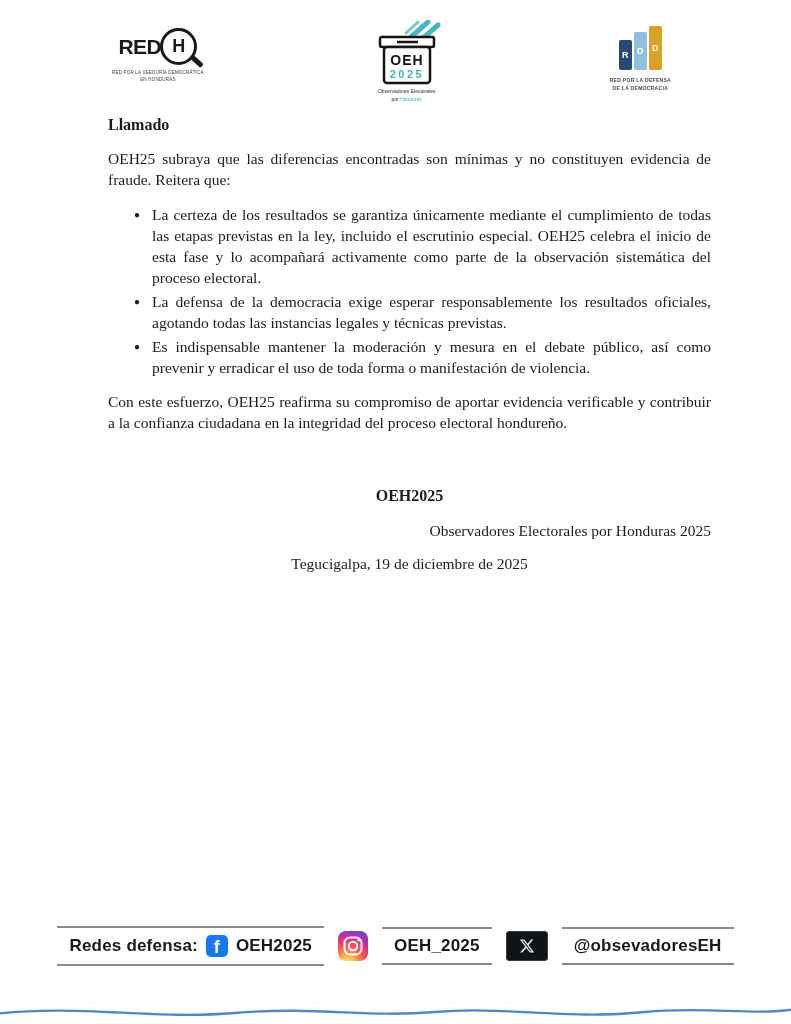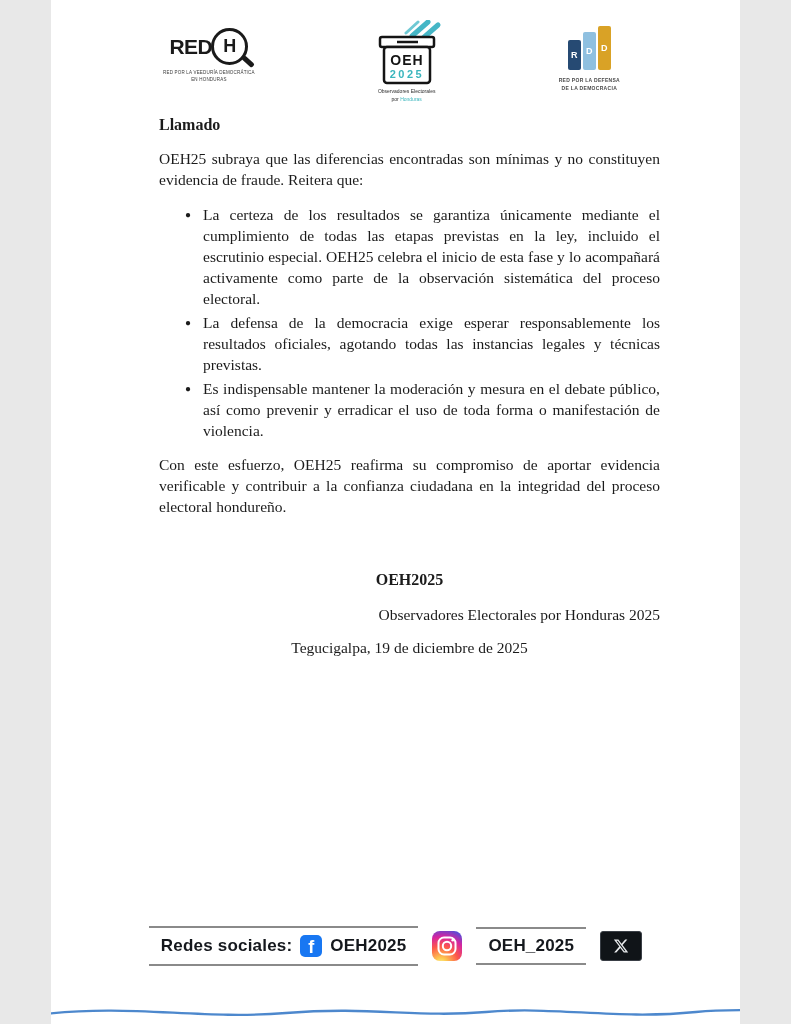--- a/index.html
+++ b/index.html
@@ -1,18 +1,18 @@
 <!DOCTYPE html>
 <html><head>
 <meta charset="utf-8">
 <style>
   html,body{margin:0;padding:0;background:#e8e8e8;}
   .page{
     position:relative;
-    width:689px;height:1024px;
+    width:791px;height:1024px;
     background:#ffffff;
     margin:0 auto;
     overflow:hidden;
     font-family:"Liberation Serif","DejaVu Serif",serif;
     color:#1b1b1b;
   }
 
   
   .logo-row{
     display:flex;justify-content:space-between;align-items:flex-start;
@@ -149,21 +149,21 @@
     <div class="signature">
       <div class="sig-org">OEH2025</div>
       <div class="sig-full">Observadores Electorales por Honduras 2025</div>
       <div class="sig-date">Tegucigalpa, 19 de diciembre de 2025</div>
     </div>
   </div>
 
   <div class="footer">
 
     <div class="cell">
-      <span>Redes sociales:</span>
+      <span>Redes defensa:</span>
       <span class="fb-icon">f</span>
       <span>OEH2025</span>
     </div>
 
     <svg width="30" height="30" viewBox="0 0 30 30">
       <defs>
         <radialGradient id="igGrad" cx="30%" cy="110%" r="130%">
           <stop offset="0%" stop-color="#fdf497"></stop>
           <stop offset="15%" stop-color="#fdcb52"></stop>
           <stop offset="45%" stop-color="#fd5949"></stop>
@@ -180,19 +180,22 @@
     <div class="cell">
       <span>OEH_2025</span>
     </div>
 
     <span class="x-icon">
       <svg width="16" height="16" viewBox="0 0 24 24">
         <path fill="#e8eaec" d="M18.244 2.25h3.308l-7.227 8.26 8.502 11.24H16.17l-5.214-6.817L4.99 21.75H1.68l7.73-8.835L1.254 2.25H8.08l4.713 6.231 5.451-6.231zm-1.161 17.52h1.833L7.084 4.126H5.117l11.966 15.644z"></path>
       </svg>
     </span>
 
+    <div class="cell">
+      <span>@obsevadoresEH</span>
+    </div>
   </div>
 
   <svg class="wave" viewBox="0 0 791 22">
     <path d="M-5,14 C80,4 150,20 235,13 C320,6 365,18 435,12 C505,6 565,20 645,12 C705,6 755,16 796,9" fill="none" stroke="#3a7bc8" stroke-width="2.3" stroke-linecap="round" opacity="0.9"></path>
   </svg>
 
 </div>
 
 </body></html>

